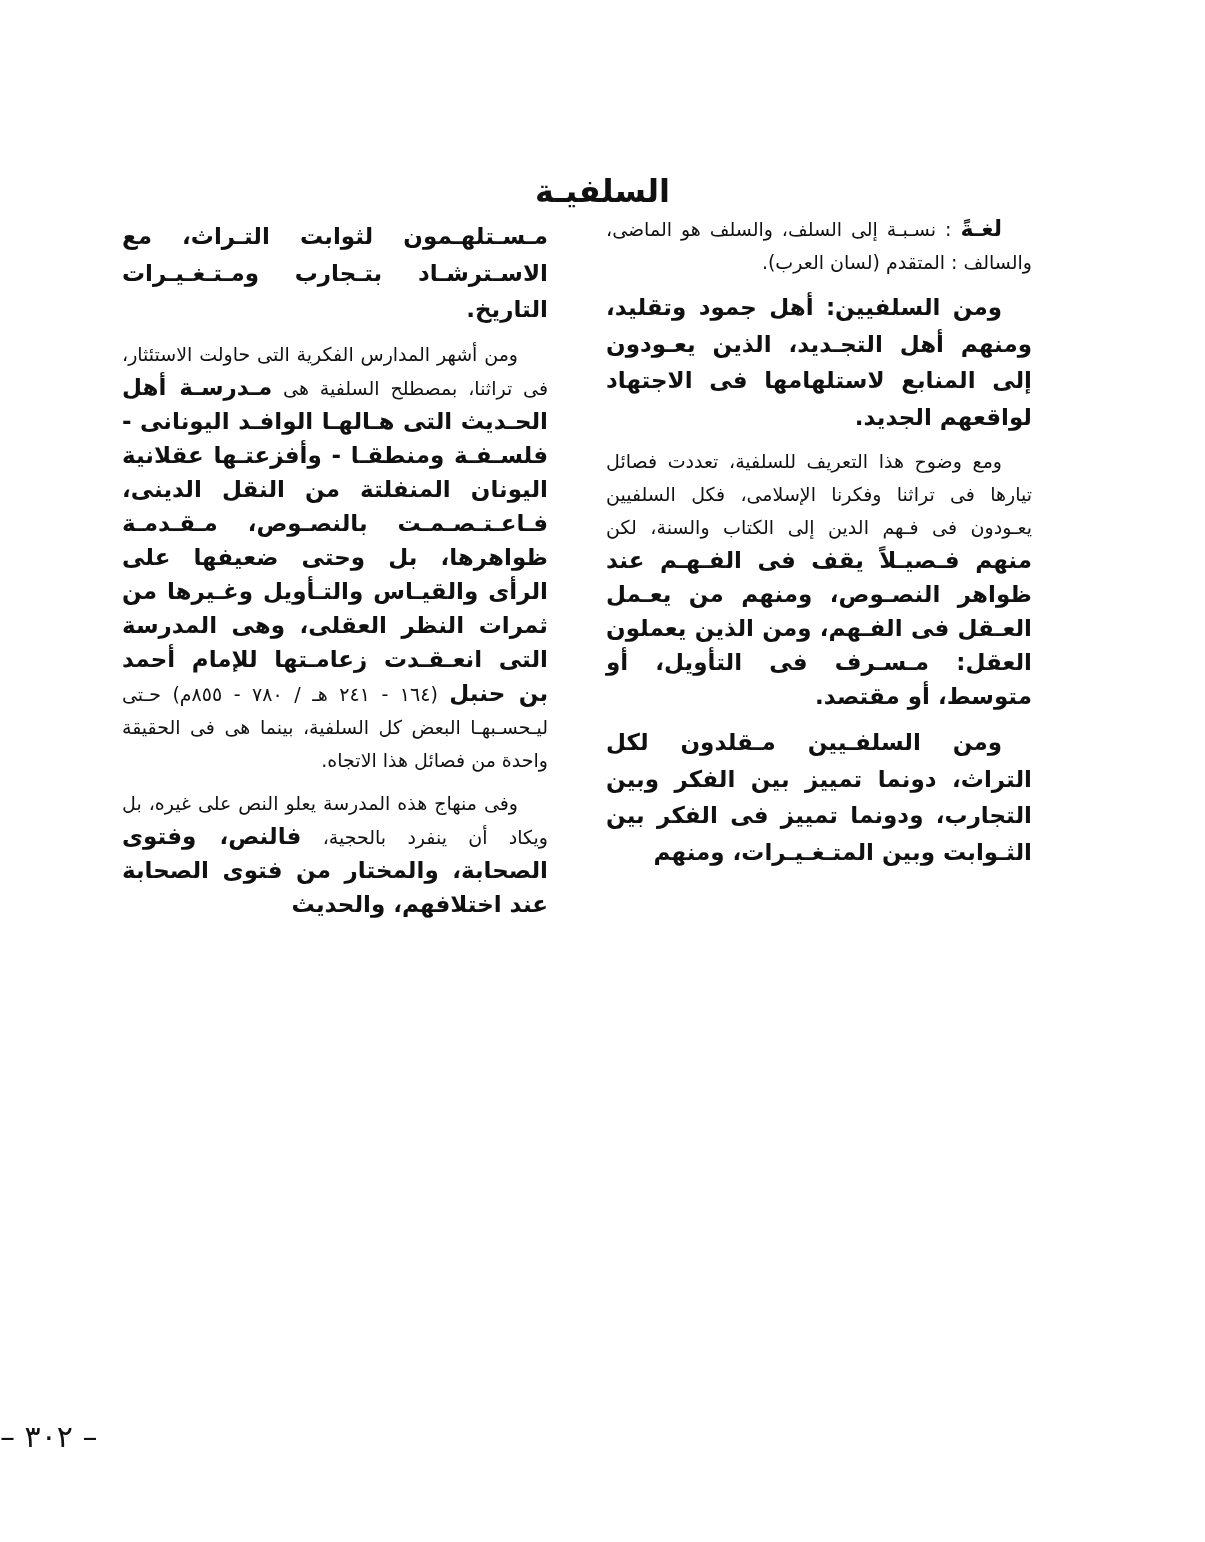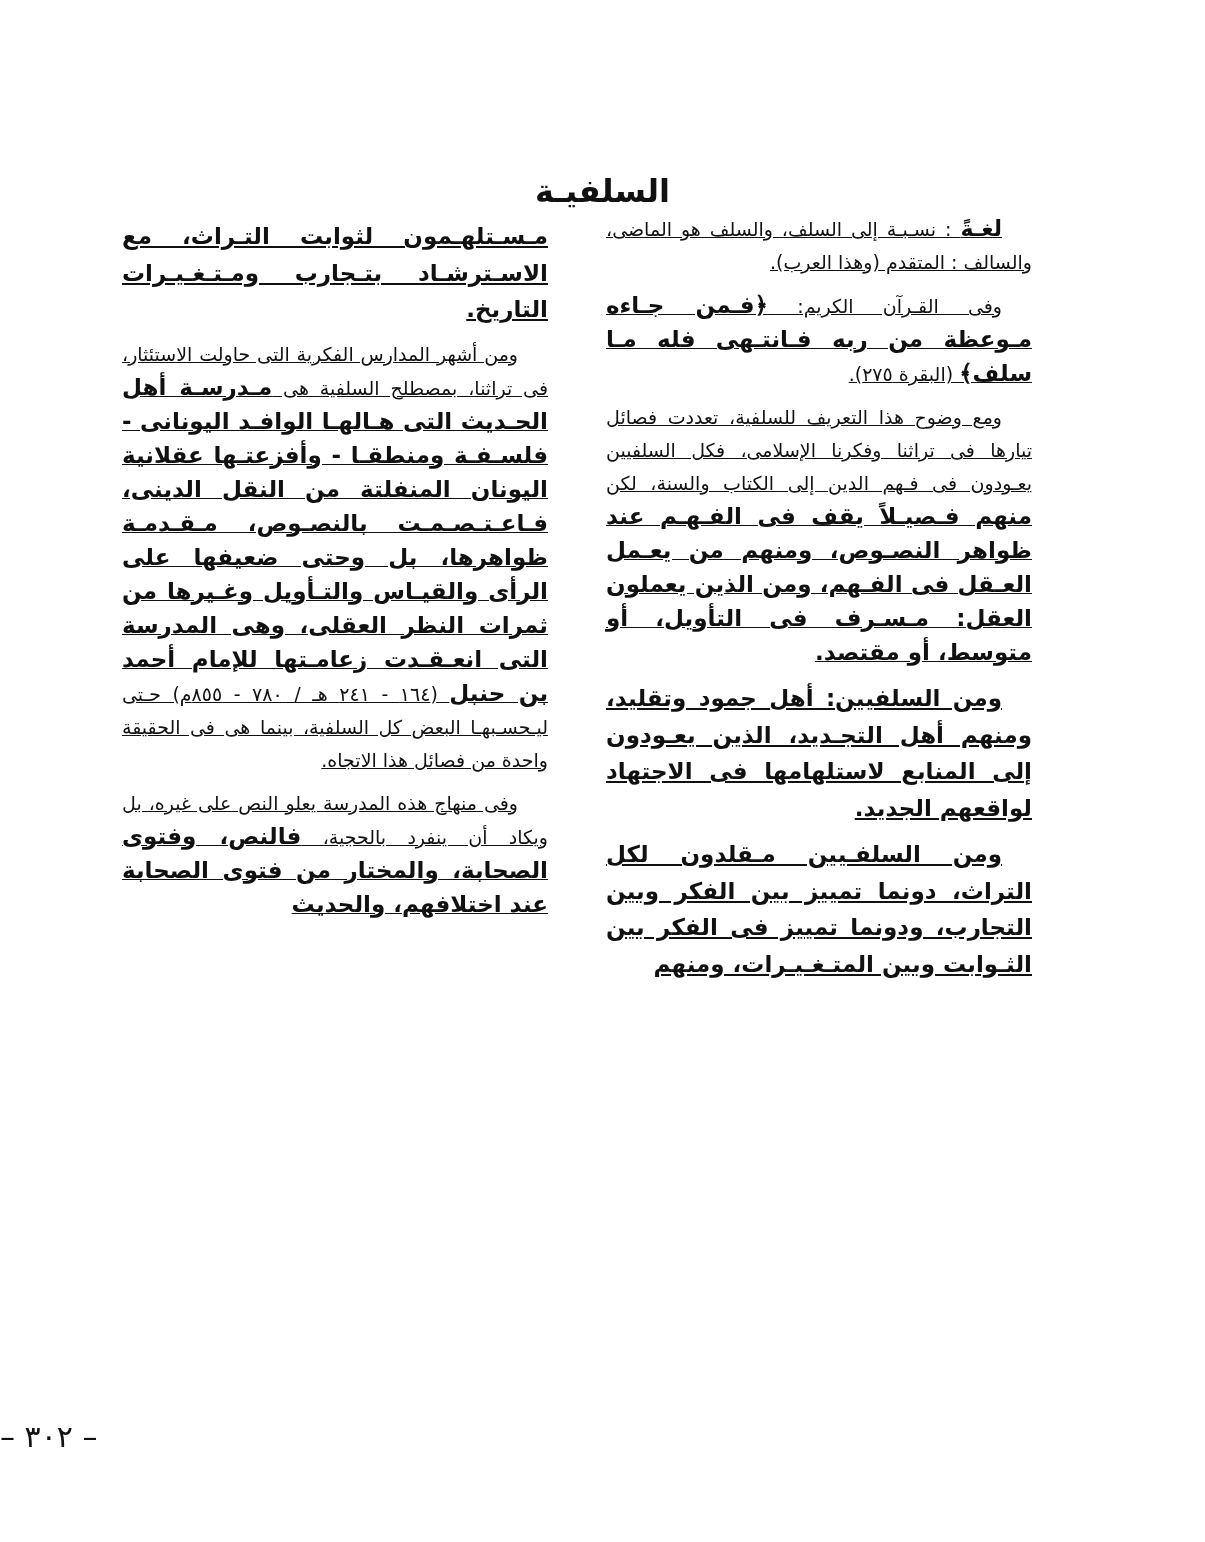--- a/index.html
+++ b/index.html
@@ -31,21 +31,20 @@
       direction: rtl;
       font-size: 32px;
       font-weight: bold;
       line-height: 56px;
       letter-spacing: 1px;
     }
     .column {
       position: absolute;
       direction: rtl;
       text-align: justify;
-      text-decoration: underline;
     }
     .col-right {
       left: 606px;
       top: 212px;
       width: 426px;
     }
     .col-left {
       left: 122px;
       top: 218px;
       width: 426px;
@@ -83,24 +82,23 @@
       line-height: 30px;
     }
   </style>
 </head>
 <body>
 
 <div class="page">
   <h1 class="title">السلفيـة</h1>
 
   <div class="column col-right" id="col-right">
-      <p class="para"><span class="run term">لغـةً</span><span class="run"> : نسـبـة إلى السلف، والسلف هو الماضى، والسالف : المتقدم (وهذا العرب).</span></p>
-      <p class="para"><span class="run">وفى القـرآن الكريم: </span><span class="run b">﴿فـمن جـاءه مـوعظة من ربه فـانتـهى فله مـا سلف﴾</span><span class="run"> (البقرة ٢٧٥).</span></p>
+      <p class="para"><span class="run term">لغـةً</span><span class="run"> : نسـبـة إلى السلف، والسلف هو الماضى، والسالف : المتقدم (لسان العرب).</span></p>
+      <p class="para bold-para"><span class="run b">ومن السلفيين: أهل جمود وتقليد، ومنهم أهل التجـديد، الذين يعـودون إلى المنابع لاستلهامها فى الاجتهاد لواقعهم الجديد.</span></p>
       <p class="para"><span class="run">ومع وضوح هذا التعريف للسلفية، تعددت فصائل تيارها فى تراثنا وفكرنا الإسلامى، فكل السلفيين يعـودون فى فـهم الدين إلى الكتاب والسنة، لكن </span><span class="run b">منهم فـصيـلاً يقف فى الفـهـم عند ظواهر النصـوص، ومنهم من يعـمل العـقل فى الفـهم، ومن الذين يعملون العقل: مـسـرف فى التأويل، أو متوسط، أو مقتصد.</span></p>
-      <p class="para bold-para"><span class="run b">ومن السلفيين: أهل جمود وتقليد، ومنهم أهل التجـديد، الذين يعـودون إلى المنابع لاستلهامها فى الاجتهاد لواقعهم الجديد.</span></p>
       <p class="para bold-para"><span class="run b">ومن السلفـيين مـقلدون لكل التراث، دونما تمييز بين الفكر وبين التجارب، ودونما تمييز فى الفكر بين الثـوابت وبين المتـغـيـرات، ومنهم</span></p>
     </div>
   <div class="column col-left" id="col-left">
       <p class="para bold-para no-indent"><span class="run b">مـسـتلهـمون لثوابت التـراث، مع الاسـترشـاد بتـجارب ومـتـغـيـرات التاريخ.</span></p>
       <p class="para"><span class="run">ومن أشهر المدارس الفكرية التى حاولت الاستئثار، فى تراثنا، بمصطلح السلفية هى </span><span class="run b">مـدرسـة أهل الحـديث التى هـالهـا الوافـد اليونانى - فلسـفـة ومنطقـا - وأفزعتـها عقلانية اليونان المنفلتة من النقل الدينى، فـاعـتـصـمـت بالنصـوص، مـقـدمـة ظواهرها، بل وحتى ضعيفها على الرأى والقيـاس والتـأويل وغـيرها من ثمرات النظر العقلى، وهى المدرسة التى انعـقـدت زعامـتها للإمام أحمد بن حنبل</span><span class="run"> (١٦٤ - ٢٤١ هـ / ٧٨٠ - ٨٥٥م) حـتى ليـحسـبهـا البعض كل السلفية، بينما هى فى الحقيقة واحدة من فصائل هذا الاتجاه.</span></p>
       <p class="para"><span class="run">وفى منهاج هذه المدرسة يعلو النص على غيره، بل ويكاد أن ينفرد بالحجية، </span><span class="run b">فالنص، وفتوى الصحابة، والمختار من فتوى الصحابة عند اختلافهم، والحديث</span></p>
     </div>
 
   <div class="page-number">– ٣٠٢ –</div>
 </div>

